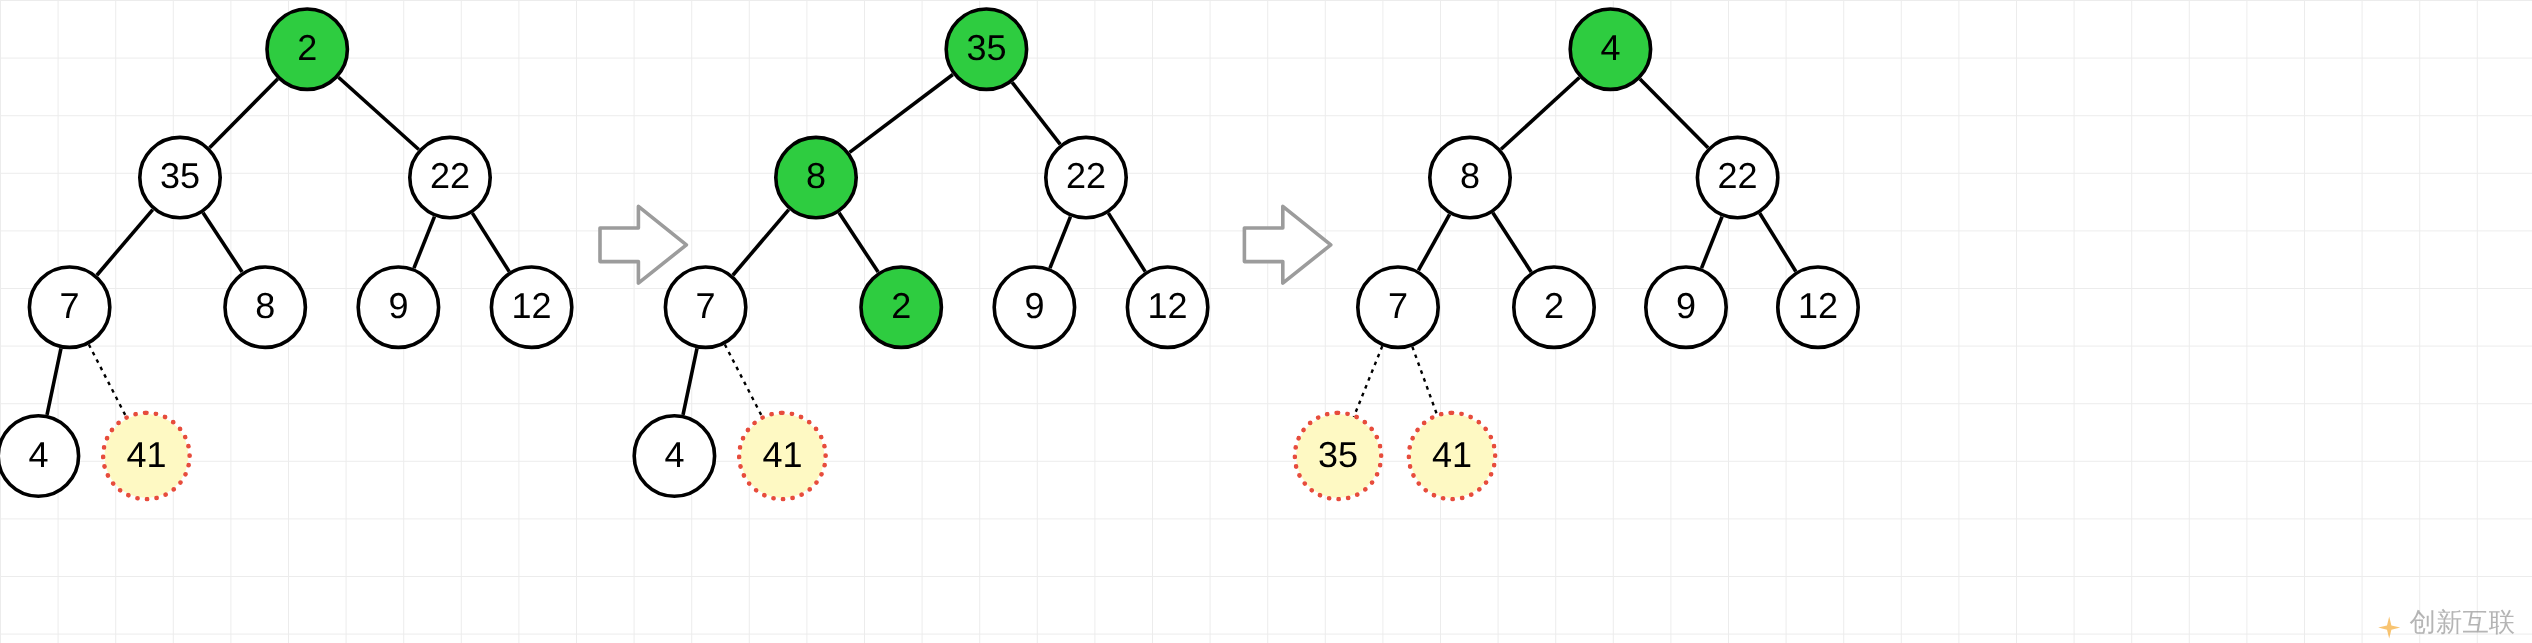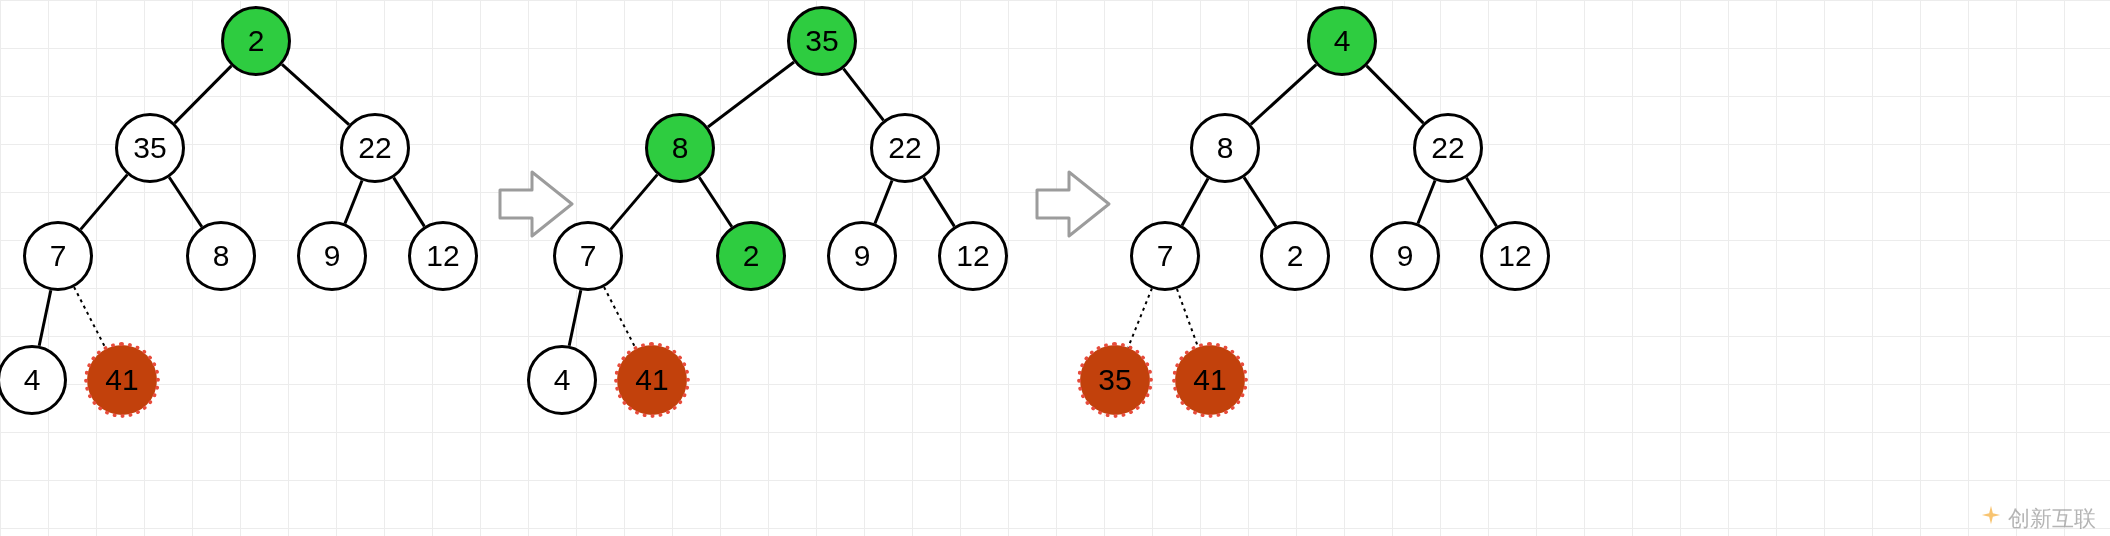--- a/index.html
+++ b/index.html
@@ -39,21 +39,21 @@
     font-weight: 400;
     box-sizing: border-box;
     z-index: 3;
   }
   .node.green {
     background: #2ecc40;
     border-color: #000;
     color: #000;
   }
   .node.red {
-    background: #c2410c;
+    background: #fef9c3;
     border: none;
     color: #000;
   }
   
   .node.red::before {
     content: "";
     position: absolute;
     inset: -3px;
     border-radius: 50%;
     border: 4px dotted #e74c3c;
@@ -68,21 +68,21 @@
     position: absolute;
     z-index: 5;
   }
   .watermark {
     position: absolute;
     right: 14px;
     bottom: 2px;
     font-size: 22px;
     color: rgba(120,120,120,0.55);
     display: flex;
-    align-items: flex-start;
+    align-items: flex-end;
     gap: 6px;
     z-index: 10;
     font-weight: 500;
   }
   .watermark .spark {
     width: 22px;
     height: 22px;
     display: inline-block;
   }
 </style>

